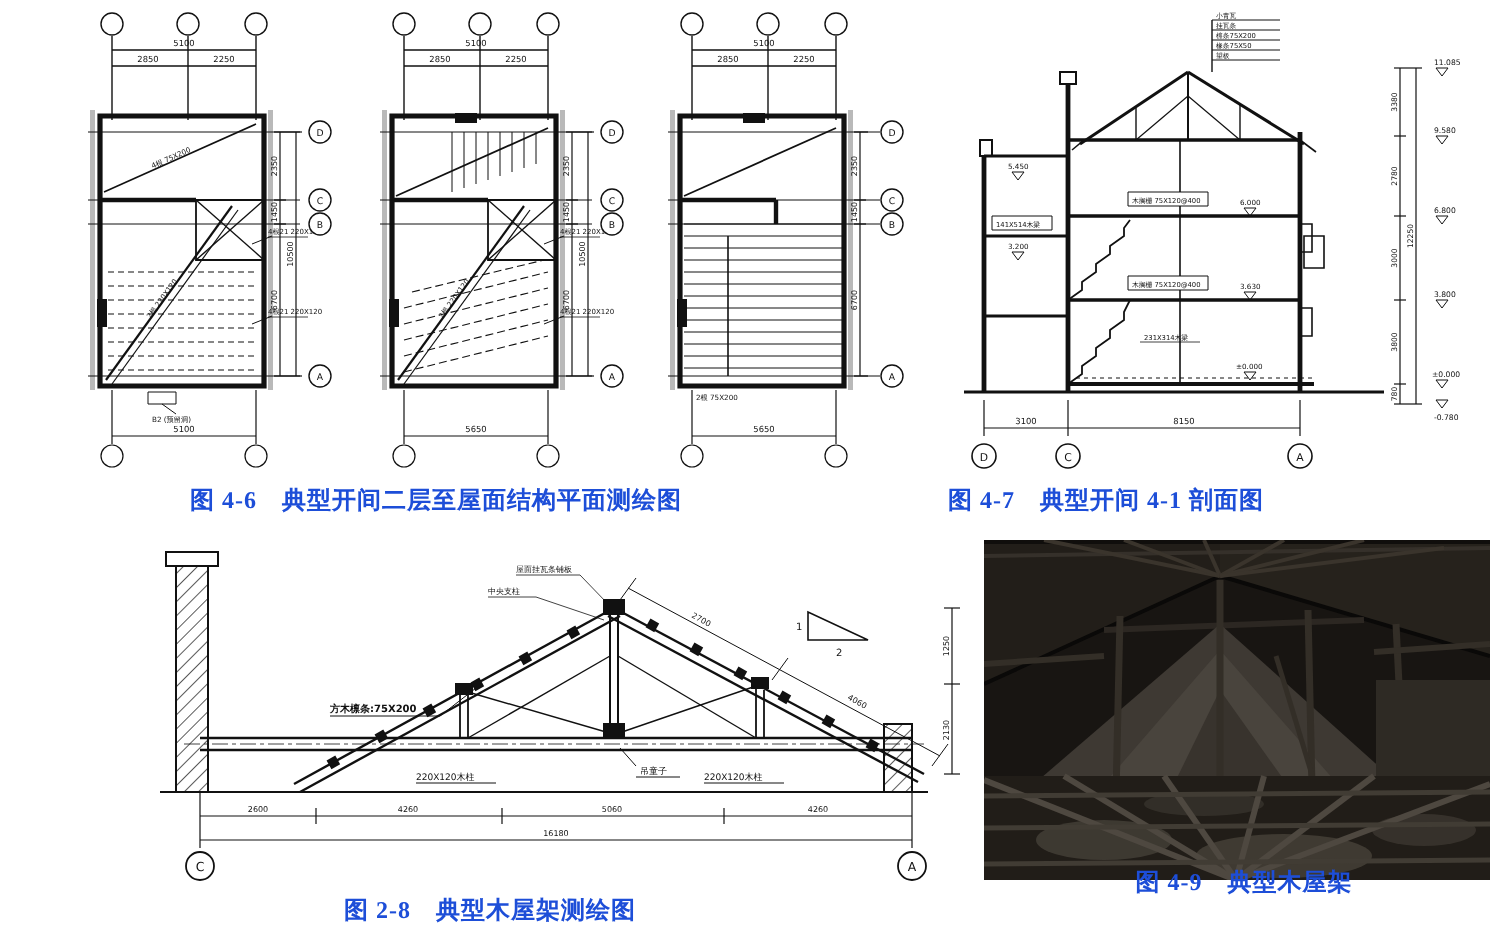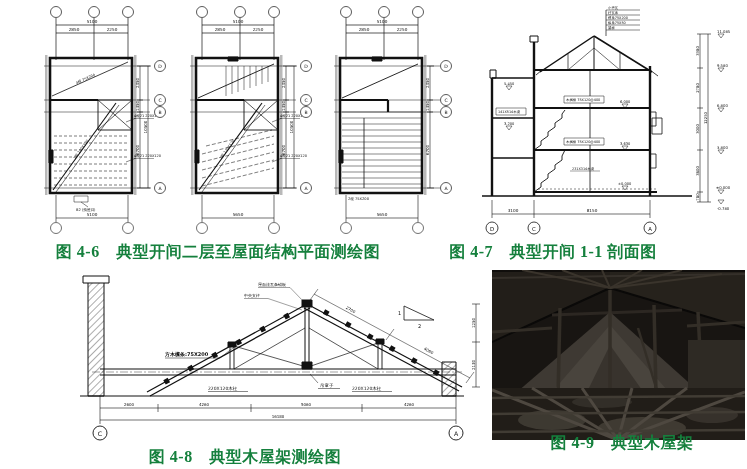--- a/index.html
+++ b/index.html
@@ -1,20 +1,20 @@
 <!DOCTYPE html>
 <html><head>
 <meta charset="utf-8">
 <style>
   html,body{margin:0;padding:0;background:#fff;}
   #page{position:relative;width:747px;height:469px;background:#ffffff;overflow:hidden;
         font-family:"Liberation Serif", serif;color:#111;}
   .fig{position:absolute;}
-  .caption{position:absolute;font-weight:bold;font-size:16px;letter-spacing:0.5px;
-           text-align:center;color:#15803d;white-space:nowrap;}
+  .caption{position:absolute;font-weight:bold;font-size:12px;letter-spacing:0.5px;
+           text-align:center;color:#1d4ed8;white-space:nowrap;}
   svg{display:block;}
   svg text{font-family:"DejaVu Sans", sans-serif;fill:#111;}
   .dwg line,.dwg path,.dwg rect,.dwg circle,.dwg polyline,.dwg polygon{vector-effect:non-scaling-stroke;}
 </style>
 </head>
 <body>
 
 <div id="page">
 
   <div class="fig" style="left:12px;top:0;width:458px;height:238px;">
@@ -404,21 +404,21 @@
       <circle cx="20" cy="228" r="6" fill="#fff" stroke="#111" stroke-width="0.8"></circle>
       <circle cx="62" cy="228" r="6" fill="#fff" stroke="#111" stroke-width="0.8"></circle>
       <circle cx="178" cy="228" r="6" fill="#fff" stroke="#111" stroke-width="0.8"></circle>
       <text x="20" y="230.5" font-size="5.4" text-anchor="middle">D</text>
       <text x="62" y="230.5" font-size="5.4" text-anchor="middle">C</text>
       <text x="178" y="230.5" font-size="5.4" text-anchor="middle">A</text>
     </g>
   </svg>
 
   <div class="caption" style="left:48px;top:242px;width:340px;">图 4-6　典型开间二层至屋面结构平面测绘图</div>
-  <div class="caption" style="left:418px;top:242px;width:270px;">图 4-7　典型开间 1-1 剖面图</div>
+  <div class="caption" style="left:418px;top:242px;width:270px;">图 4-7　典型开间 4-1 剖面图</div>
 
   <svg class="fig dwg" style="left:52px;top:266px;" width="434" height="178" viewBox="0 0 434 178">
     <defs>
       <pattern id="hatch" width="5" height="5" patternUnits="userSpaceOnUse" patternTransform="rotate(45)">
         <line x1="0" y1="0" x2="0" y2="5" stroke="#111" stroke-width="0.7"></line>
       </pattern>
     </defs>
     <g>
       <rect x="36" y="16" width="16" height="114" fill="url(#hatch)" stroke="#111" stroke-width="1"></rect>
       <rect x="31" y="10" width="26" height="7" fill="#fff" stroke="#111" stroke-width="1"></rect>
@@ -580,16 +580,16 @@
         <line x1="126" y1="170" x2="253" y2="122"></line>
       </g>
       <g stroke="#413c34" stroke-width="2.5">
         <line x1="0" y1="128" x2="253" y2="126"></line>
         <line x1="0" y1="144" x2="253" y2="142"></line>
         <line x1="0" y1="162" x2="253" y2="160"></line>
       </g>
     </g>
   </svg>
 
-  <div class="caption" style="left:105px;top:447px;width:280px;">图 4-8　典型木屋架测绘图</div>
+  <div class="caption" style="left:105px;top:447px;width:280px;">图 2-8　典型木屋架测绘图</div>
   <div class="caption" style="left:512px;top:433px;width:220px;">图 4-9　典型木屋架</div>
 
 </div>
 
 </body></html>

